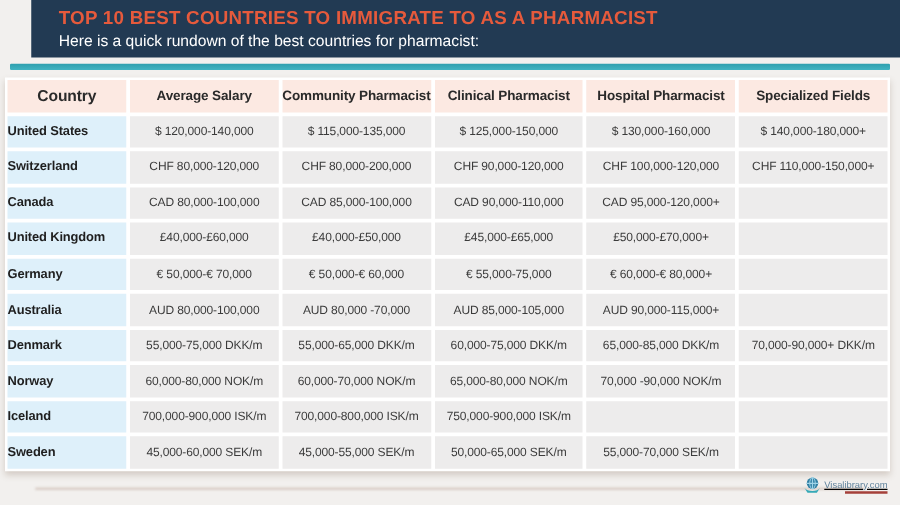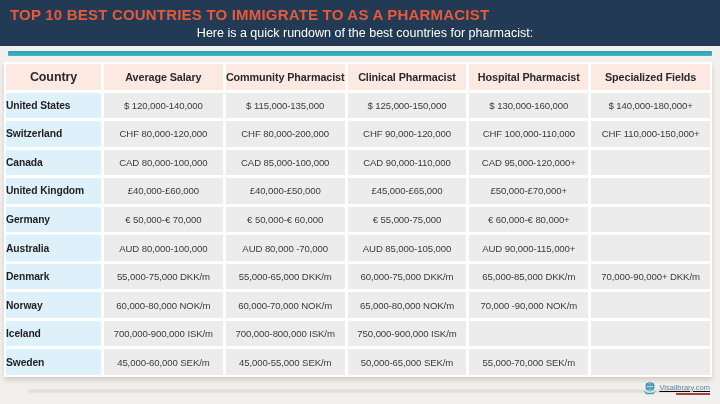--- a/index.html
+++ b/index.html
@@ -5,36 +5,36 @@
   html,body{margin:0;padding:0;}
   body{
     width:720px;height:404px;
     background:#f2f0ee;
     font-family:"Liberation Sans","DejaVu Sans",sans-serif;
     position:relative;overflow:hidden;
   }
   .band{
     background:#223a53;
     height:46px;
-    padding:6px 0 0 10px;
+    padding:6px 0 0 22px;
     box-sizing:border-box;
+    margin-left:25px;
   }
   .title{
     color:#e65a3c;
     font-size:15px;
     font-weight:bold;
     letter-spacing:.2px;
     line-height:17px;
   }
   .subtitle{
     color:#ffffff;
     font-size:12.5px;
     line-height:17px;
     margin-top:2px;
-    text-align:center;
   }
   .divider{
     height:5px;
     background:linear-gradient(#2f9fae,#41b4c2);
     margin:5px 8px 0 8px;
     border-radius:1px;
   }
   .table-wrap{
     position:absolute;
     left:4px;right:8px;top:62px;
@@ -116,21 +116,21 @@
       <div class="cell country">United States</div>
       <div class="cell">$ 120,000-140,000</div>
       <div class="cell">$ 115,000-135,000</div>
       <div class="cell">$ 125,000-150,000</div>
       <div class="cell">$ 130,000-160,000</div>
       <div class="cell">$ 140,000-180,000+</div>
       <div class="cell country">Switzerland</div>
       <div class="cell">CHF 80,000-120,000</div>
       <div class="cell">CHF 80,000-200,000</div>
       <div class="cell">CHF 90,000-120,000</div>
-      <div class="cell">CHF 100,000-110,000</div>
+      <div class="cell">CHF 100,000-120,000</div>
       <div class="cell">CHF 110,000-150,000+</div>
       <div class="cell country">Canada</div>
       <div class="cell">CAD 80,000-100,000</div>
       <div class="cell">CAD 85,000-100,000</div>
       <div class="cell">CAD 90,000-110,000</div>
       <div class="cell">CAD 95,000-120,000+</div>
       <div class="cell"></div>
       <div class="cell country">United Kingdom</div>
       <div class="cell">£40,000-£60,000</div>
       <div class="cell">£40,000-£50,000</div>

